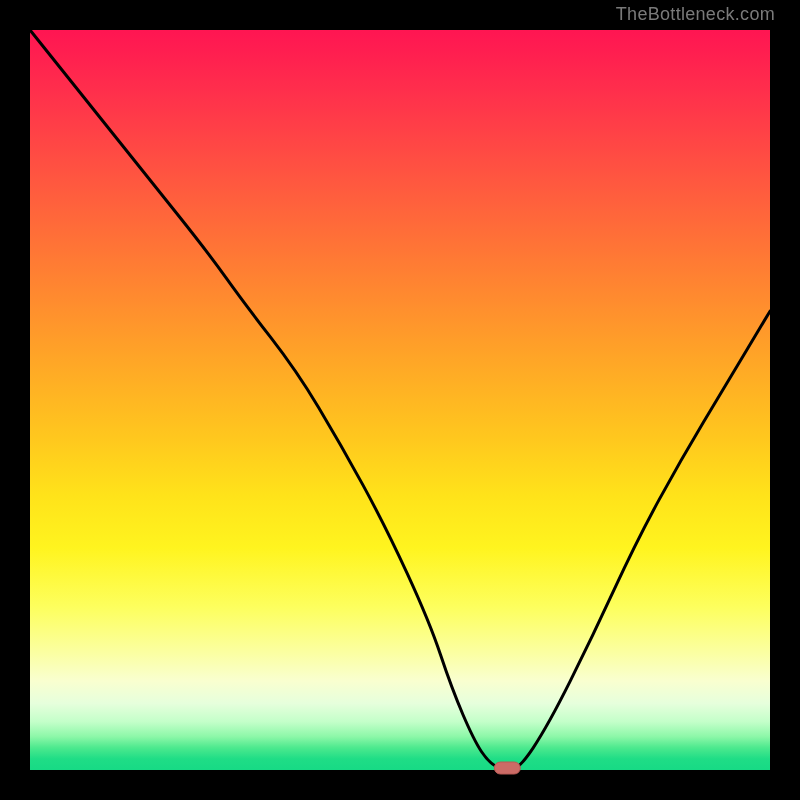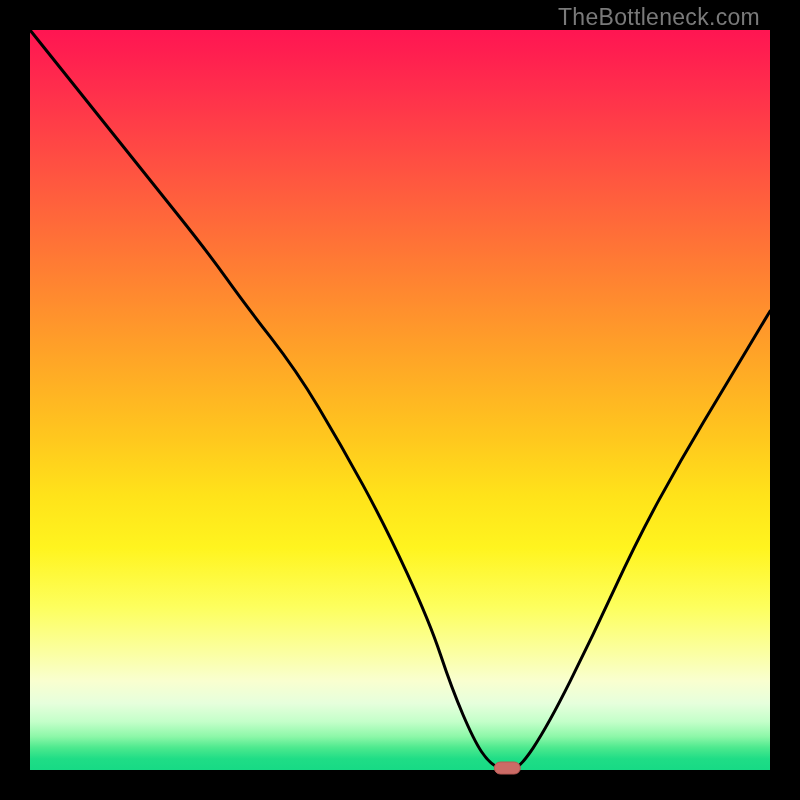--- a/index.html
+++ b/index.html
@@ -49,23 +49,23 @@
     position: absolute;
     left: 0;
     top: 0;
     width: 740px;
     height: 740px;
     overflow: visible;
   }
   .watermark {
     position: absolute;
     top: 4px;
-    right: 40px;
+    right: 25px;
     font-family: Arial, Helvetica, sans-serif;
-    font-size: 23px;
+    font-size: 18px;
     color: #7a7a7a;
     letter-spacing: 0.3px;
   }
 </style>
 </head>
 <body>
 
 <div class="frame">
   <div class="watermark">TheBottleneck.com</div>
   <div class="plot">

